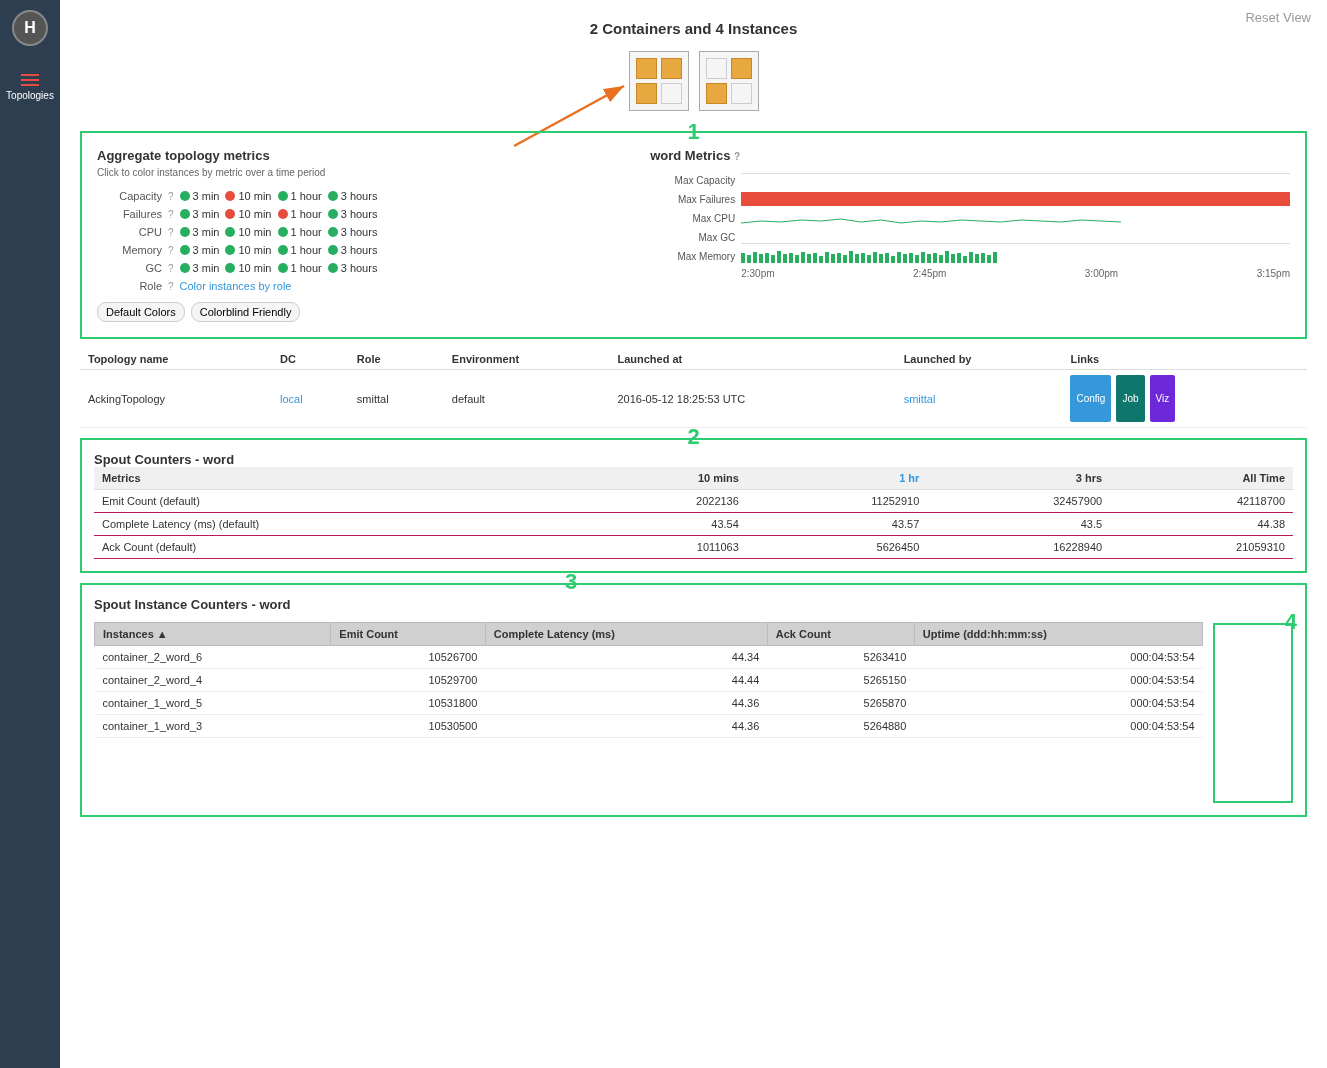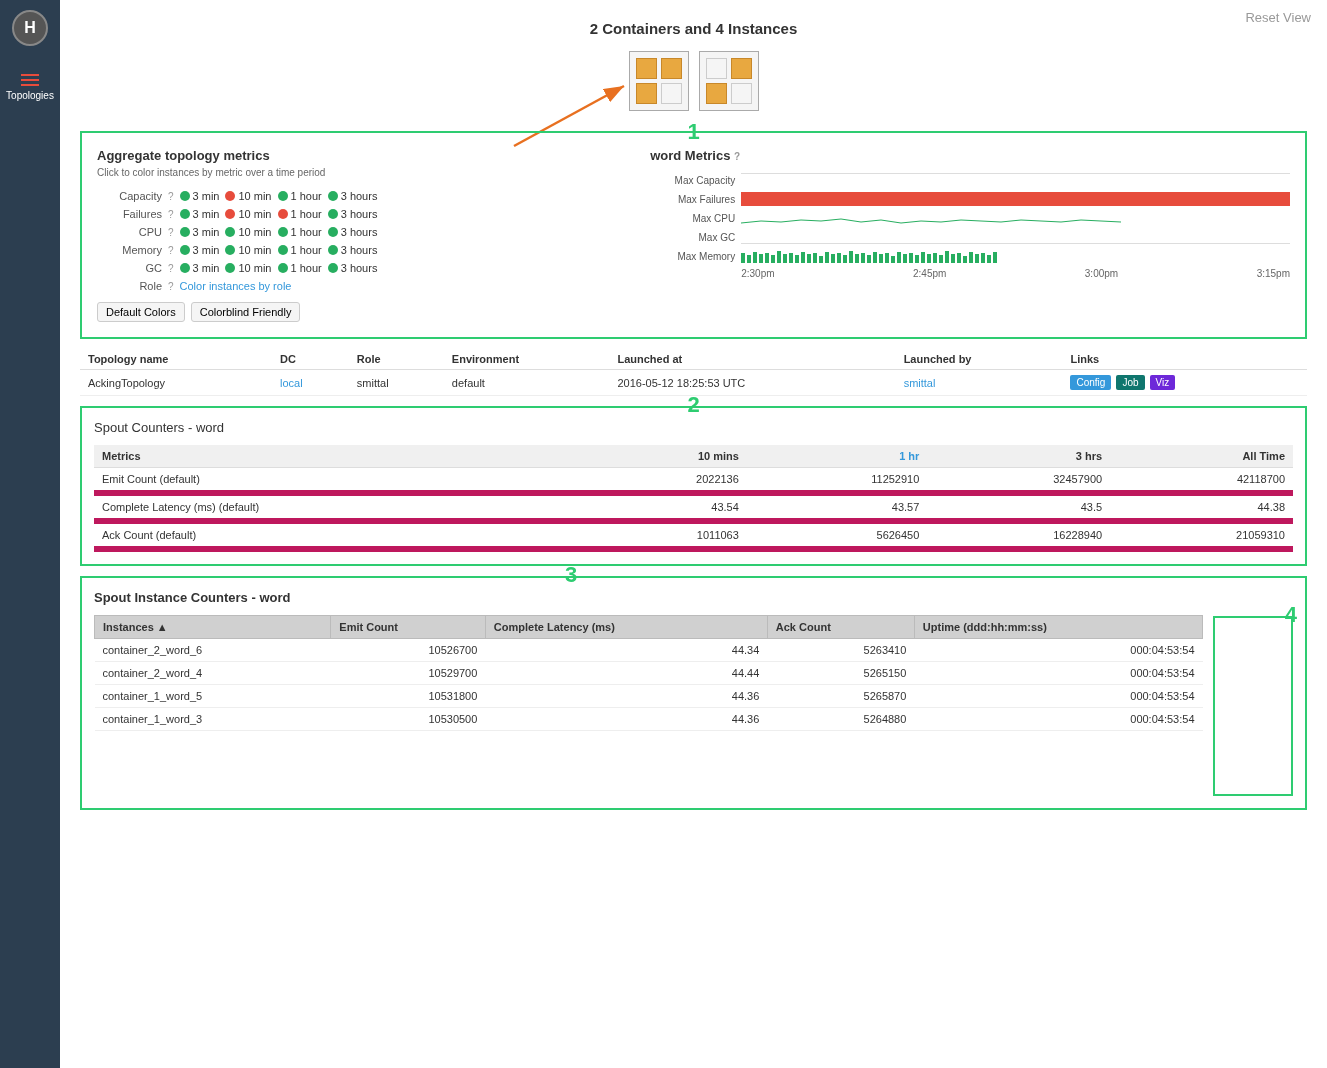--- a/index.html
+++ b/index.html
@@ -144,21 +144,21 @@
       display: inline-flex; align-items: center; gap: 3px;
       font-size: 11px; cursor: pointer;
     }
     .dot { width: 10px; height: 10px; border-radius: 50%; display: inline-block; }
     .dot-green { background: #27ae60; }
     .dot-red { background: #e74c3c; }
     .metric-link { color: #3498db; text-decoration: none; font-size: 11px; }
     .color-buttons { margin-top: 10px; display: flex; gap: 6px; }
     .color-btn {
       border: 1px solid #ccc; background: #f5f5f5; padding: 3px 8px;
-      font-size: 11px; cursor: pointer; border-radius: 3px;
+      font-size: 11px; cursor: pointer; border-radius: 9px;
     }
 
     
     .word-metrics {
       flex: 1.2;
     }
     .word-metrics h3 { font-size: 13px; font-weight: bold; margin-bottom: 10px; }
     .chart-area { font-size: 11px; }
     .chart-row { display: flex; align-items: center; margin-bottom: 5px; gap: 6px; }
     .chart-row-label { width: 85px; text-align: right; color: #555; font-size: 10px; }
@@ -173,42 +173,42 @@
     }
     .topo-info-table table { width: 100%; border-collapse: collapse; }
     .topo-info-table th {
       text-align: left; font-size: 11px; font-weight: bold;
       padding: 4px 8px; color: #333; border-bottom: 1px solid #ddd;
     }
     .topo-info-table td {
       padding: 5px 8px; font-size: 11px; border-bottom: 1px solid #eee;
     }
     .link-btn {
-      display: inline-block; padding: 2px 6px;
+      display: inline-block; padding: 18px 6px;
       font-size: 10px; color: #fff; border-radius: 2px; cursor: pointer;
       margin-right: 2px;
     }
     .btn-blue { background: #3498db; }
     .btn-gray { background: #0f766e; }
     .btn-green-dark { background: #6d28d9; }
     .link-local { color: #3498db; text-decoration: none; }
 
     
     .spout-section {
       margin: 10px 20px;
       border: 2px solid #2ecc71;
       padding: 12px;
     }
-    .spout-section h3 { font-size: 13px; font-weight: normal; margin-bottom: 10px; }
+    .spout-section h3 { font-size: 13px; font-weight: bold; }
     .spout-table { width: 100%; border-collapse: collapse; }
     .spout-table th {
       text-align: left; font-size: 11px; font-weight: bold;
       padding: 5px 8px; background: #f0f0f0; border-bottom: 1px solid #ddd;
     }
-    .spout-table td { padding: 5px 8px; font-size: 11px; border-bottom: 6px solid #be185d; }
+    .spout-table td { padding: 5px 8px; font-size: 11px; border-bottom: 1px solid #be185d; }
     .spout-table .th-right { text-align: right; }
     .spout-table .td-right { text-align: right; }
     .col-1hr { color: #3498db; font-weight: bold; }
 
     
     .spout-instance-section {
       margin: 10px 20px;
       border: 2px solid #2ecc71;
       padding: 12px;
       display: flex;

